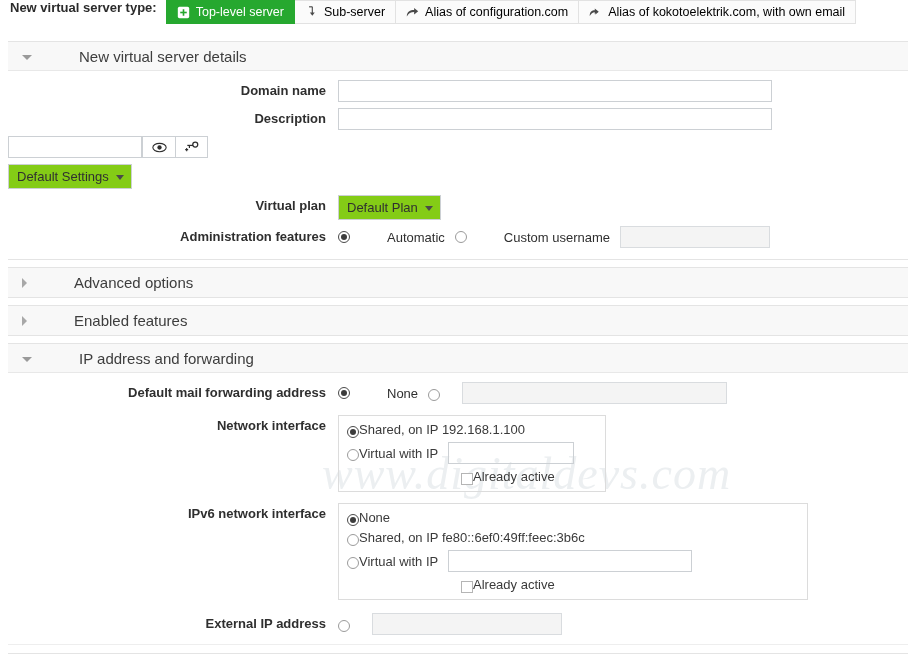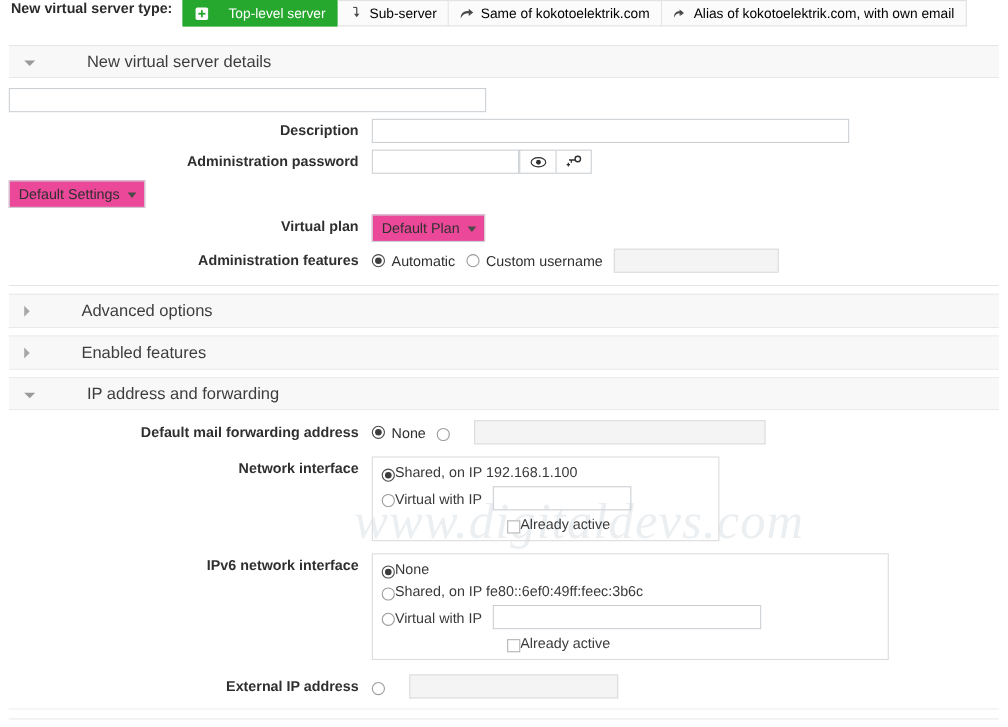--- a/index.html
+++ b/index.html
@@ -54,21 +54,20 @@
     box-sizing:border-box;
     white-space:nowrap;
     cursor:pointer;
   }
   .tab:first-child{border-left:1px solid #e2e2e2;}
   .tab.active{
     background:#26a82f;
     border-color:#26a82f;
     color:#ffffff;
     font-weight:normal;
-    gap:12px;
   }
   .tab .tico{
     display:inline-flex;align-items:center;justify-content:center;
     margin-right:6px;
     width:13px;height:13px;
   }
   .tab svg{display:block;}
 
   
   .panel{
@@ -158,21 +157,21 @@
     box-sizing:border-box;
     cursor:pointer;
     border-right:none;
   }
   .btn-icon.last{border-right:1px solid #ccd0d4;}
   .sel{
     position:relative;
     display:inline-flex;align-items:center;
     height:25px;
     border:1px solid #ccd0d4;
-    background:#ec4899;
+    background:#84cc16;
     box-sizing:border-box;
     padding:0 22px 0 8px;
     font-size:13px;
     color:#303030;
     cursor:pointer;
     white-space:nowrap;
   }
   .sel .arw{
     position:absolute;right:7px;top:50%;
     margin-top:-2px;
@@ -202,20 +201,21 @@
     border:1px solid #b5b5b5;background:#fff;
     display:inline-block;box-sizing:border-box;
     flex:none;cursor:pointer;top:2px;position:relative;
   }
   .opt{
     display:inline-flex;align-items:flex-start;
     margin-right:10px;
     font-size:13px;color:#2f2f2f;
     line-height:17px;
     white-space:nowrap;
+    gap:31px;
   }
   .opt .otext{margin-left:6px;}
   .fieldbox{
     border:1px solid #dcdcdc;
     background:transparent;
     padding:6px 8px 7px 8px;
     box-sizing:border-box;
     display:inline-block;
     position:relative;
     z-index:6;
@@ -257,21 +257,21 @@
       </span>
       <span>Sub-server</span>
     </div>
 
     <div class="tab">
       <span class="tico">
         <svg width="14" height="13" viewBox="0 0 16 14">
             <path d="M1 12 C1 6 5 4 10 4 V1.5 L15 5.5 L10 9.5 V6.5 C6 6.5 3 8 1 12 Z" fill="#4a4a4a"></path>
           </svg>
       </span>
-      <span>Same of kokotoelektrik.com</span>
+      <span>Alias of configuration.com</span>
     </div>
 
     <div class="tab">
       <span class="tico">
         <svg width="15" height="13" viewBox="0 0 18 14">
             <path d="M1 12 C1 6 4 4 8 4 V1.5 L12.5 5.5 L8 9.5 V6.5 C5 6.5 3 8 1 12 Z" fill="#4a4a4a"></path>
             <path d="M8.5 2 L13.5 6 L8.5 10 L10 7.5 L10 4.5 Z" fill="#4a4a4a"></path>
           </svg>
       </span>
       <span>Alias of kokotoelektrik.com, with own email</span>
@@ -281,34 +281,34 @@
 </div>
 
 <div class="panel">
   <div class="panel-head">
     <span class="caret down"></span>
     <span class="panel-title">New virtual server details</span>
   </div>
   <div class="panel-body">
 
     <div class="row">
+      <div class="lbl">Domain name</div>
       <div class="fld">
         <input type="text" class="txt-domain" value="" style="">
       </div>
     </div>
 
     <div class="row">
       <div class="lbl">Description</div>
       <div class="fld">
         <input type="text" class="txt-desc" value="" style="">
       </div>
     </div>
 
     <div class="row">
-      <div class="lbl">Administration password</div>
       <div class="fld">
         <input type="text" class="txt-pass" value="" style="">
         <span class="btn-icon">
           <svg width="15" height="11" viewBox="0 0 18 12">
               <ellipse cx="9" cy="6" rx="8" ry="5" fill="none" stroke="#2e2e2e" stroke-width="1.3"></ellipse>
               <circle cx="9" cy="6" r="2.6" fill="#2e2e2e"></circle>
             </svg>
         </span>
         <span class="btn-icon last">
           <svg width="15" height="13" viewBox="0 0 18 15">
@@ -389,21 +389,21 @@
         <span class="opt">
           <span class="rd"></span>
         </span>
         <input type="text" class="disabledfld" style="width: 265px; margin-left: 12px;" value="">
       </div>
     </div>
 
     <div class="row" style="padding-top:8px;">
       <div class="lbl">Network interface</div>
       <div class="fld">
-        <div class="fieldbox" style="width:316px;">
+        <div class="fieldbox" style="width:268px;">
           <div class="line">
             <span class="rd on"></span>
             <span class="otext">Shared, on IP 192.168.1.100</span>
           </div>
           <div class="line">
             <span class="rd"></span>
             <span class="otext">Virtual with IP</span>
             <input type="text" style="width: 126px; margin-left: 10px; background: transparent;" value="">
           </div>
           <div class="line" style="padding-left:114px;">

